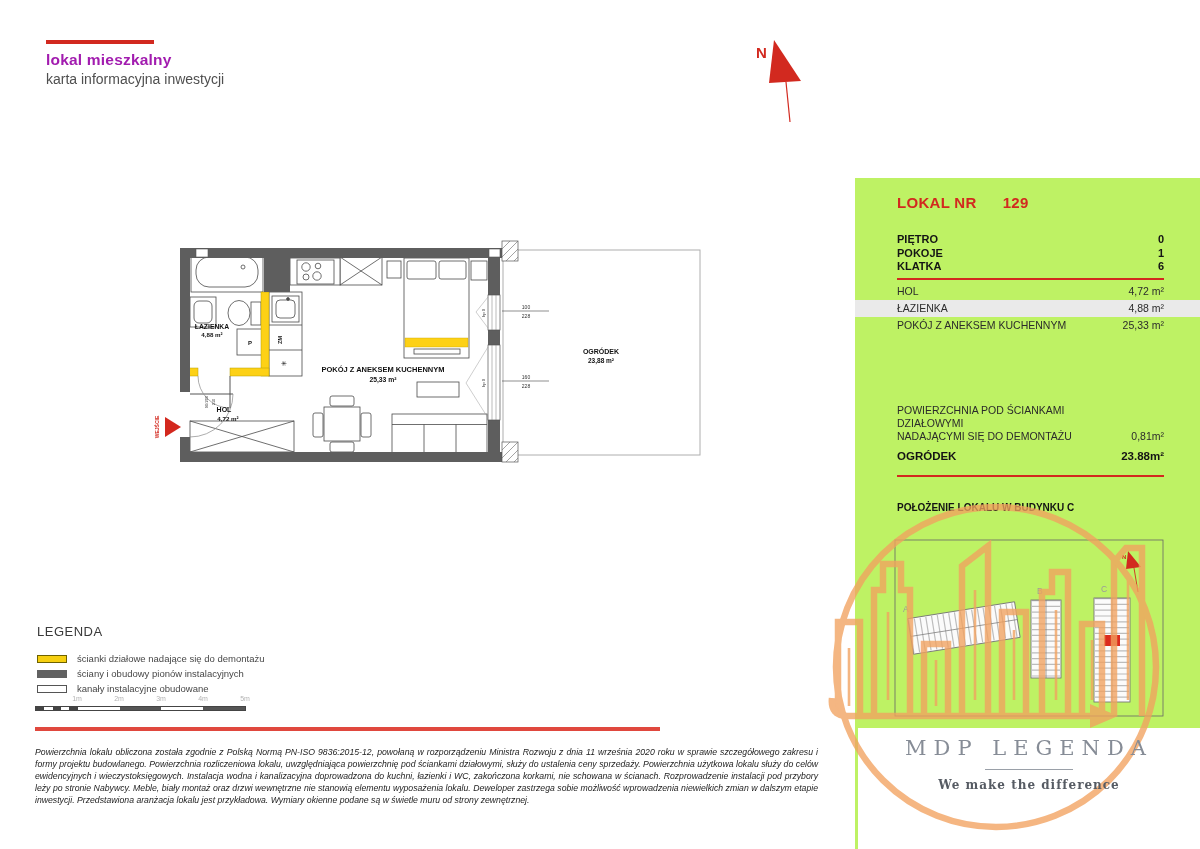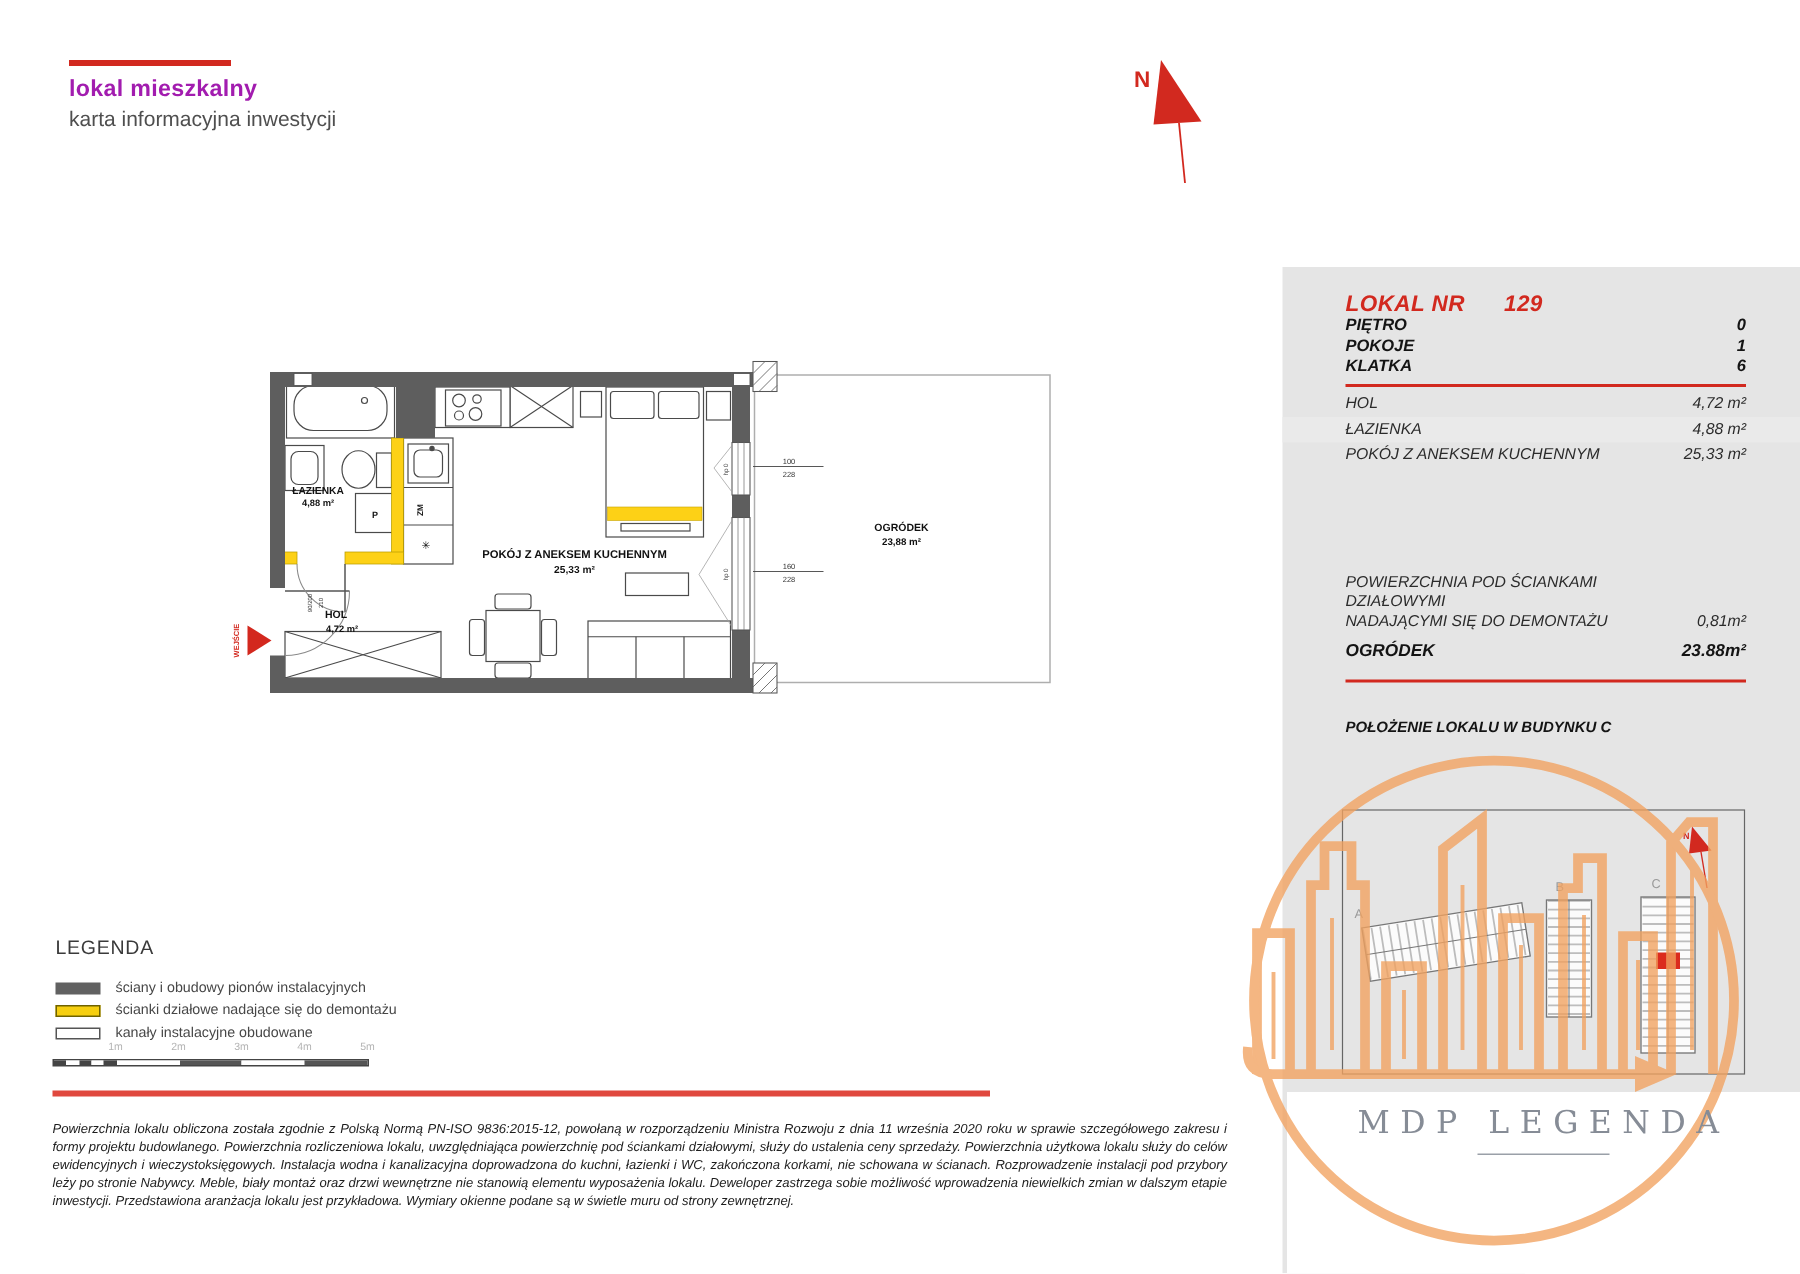--- a/index.html
+++ b/index.html
@@ -11,26 +11,26 @@
   .abs { position:absolute; }
   svg { font-family:"Liberation Sans", sans-serif; }
 
   
   .header { left:46px; top:40px; width:300px; }
   .header .redline { width:108px; height:4px; background:#d2291f; margin-bottom:7px; }
   .header .title { font-size:15.5px; font-weight:bold; color:#a21caf; letter-spacing:.2px; }
   .header .subtitle { font-size:14px; color:#4f4f4f; margin-top:2px; }
 
   
-  .panel { left:855px; top:178px; width:345px; height:671px; background:#e5e5e5;font-style:italic; }
+  .panel { left:855px; top:178px; width:345px; height:671px; background:#bef264; }
   .p-pad { padding:0 36px 0 42px; }
   .p-title { margin-top:16px; font-size:15px; font-weight:bold; color:#d2291f; letter-spacing:.3px; }
   .p-title .num { margin-left:26px; }
   .p-row { display:flex; justify-content:space-between; font-size:11px; font-weight:bold; line-height:13.5px; color:#141414; }
-  .p-attrs { }
+  .p-attrs { margin-top:22px; }
   .p-areas { margin-top:11px; }
   .p-areas .p-row { font-size:11.5px; line-height:14px; }
   .p-div { margin-top:4px; height:2px; background:#d2291f; }
   .p-table { margin-top:3px; }
   .p-trow { display:flex; justify-content:space-between; font-size:10.5px; color:#2b2b2b; padding:2.5px 36px 2.5px 42px; line-height:12px; }
   .p-trow.striped { background:#eaeaea; }
   .p-partition { margin-top:70px; display:flex; justify-content:space-between; align-items:flex-end; font-size:10.5px; color:#2b2b2b; line-height:13px; }
   .p-garden { margin-top:7px; display:flex; justify-content:space-between; font-size:11.5px; font-weight:bold; color:#141414; }
   .p-loc { margin-top:25px; font-size:10px; font-weight:bold; color:#141414; }
 
@@ -337,26 +337,26 @@
     <g>
       <text x="1122" y="559" font-size="6" font-weight="bold" fill="#d2291f">N</text>
       <polygon points="1128,551 1141,567 1126,569" fill="#d2291f"></polygon>
       <line x1="1134" y1="568" x2="1138" y2="592" stroke="#d2291f" stroke-width="0.9"></line>
     </g>
   </svg>
 
   <div class="abs legend">
     <div class="lg-title">LEGENDA</div>
     <div class="lg-item">
+      <span class="sw yellow"></span>
+      <span>ścianki działowe nadające się do demontażu</span>
+    </div>
+    <div class="lg-item">
       <span class="sw gray"></span>
       <span>ściany i obudowy pionów instalacyjnych</span>
-    </div>
-    <div class="lg-item">
-      <span class="sw yellow"></span>
-      <span>ścianki działowe nadające się do demontażu</span>
     </div>
     <div class="lg-item">
       <span class="sw white"></span>
       <span>kanały instalacyjne obudowane</span>
     </div>
   </div>
 
   <div class="abs scalebar">
     <span class="sb-label" style="left:31px">1m</span>
     <span class="sb-label" style="left:73px">2m</span>
@@ -402,15 +402,16 @@
         <line x1="1128" y1="580" x2="1128" y2="700"></line>
       </g>
       <path d="M832,698 Q830,716 848,716 H1092"></path>
       <polygon points="1090,704 1118,716 1090,728" fill="#f2a25f" stroke="none"></polygon>
       <circle cx="996" cy="667" r="160"></circle>
     </g>
   </svg>
   <div class="abs logo-text">
     <div class="logo-brand">MDP LEGENDA</div>
     <div class="logo-sep"></div>
+    <div class="logo-tag">We make the difference</div>
   </div>
 
 </div>
 
 </body></html>

